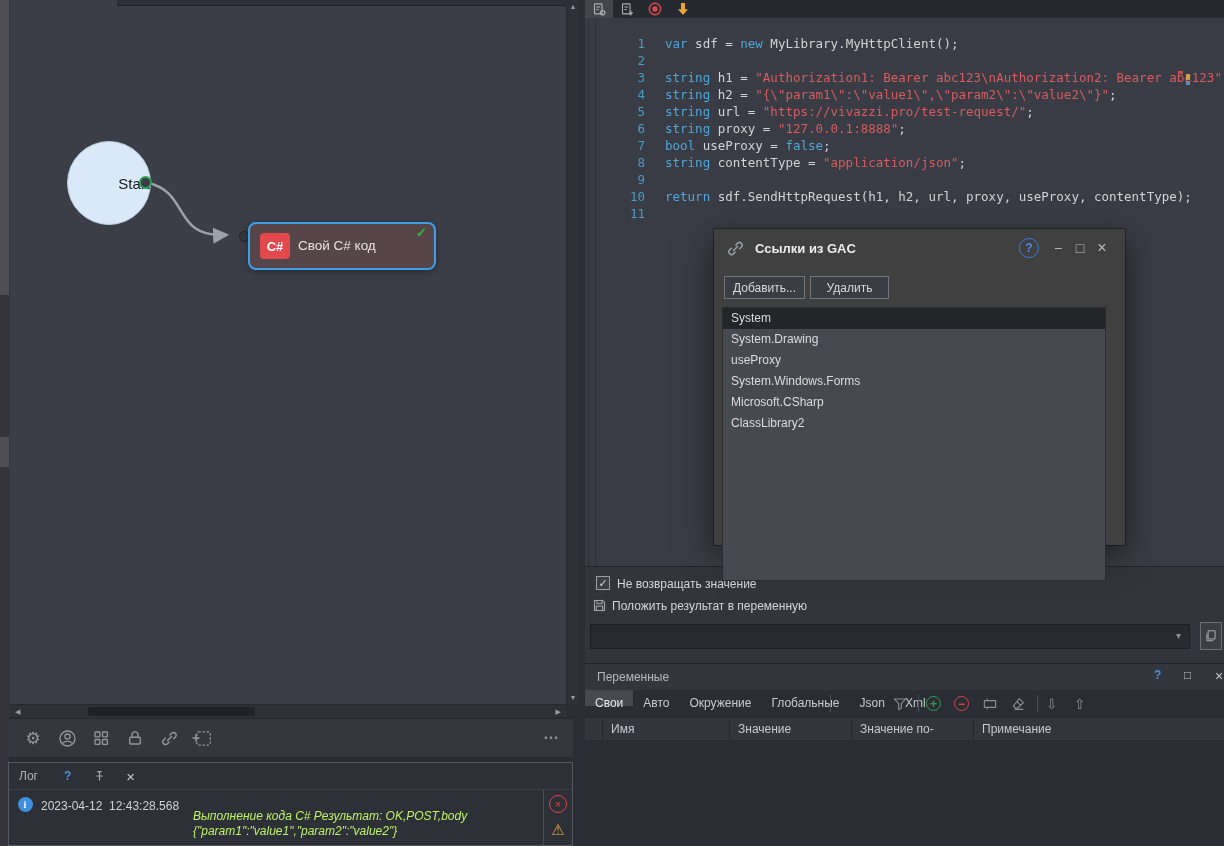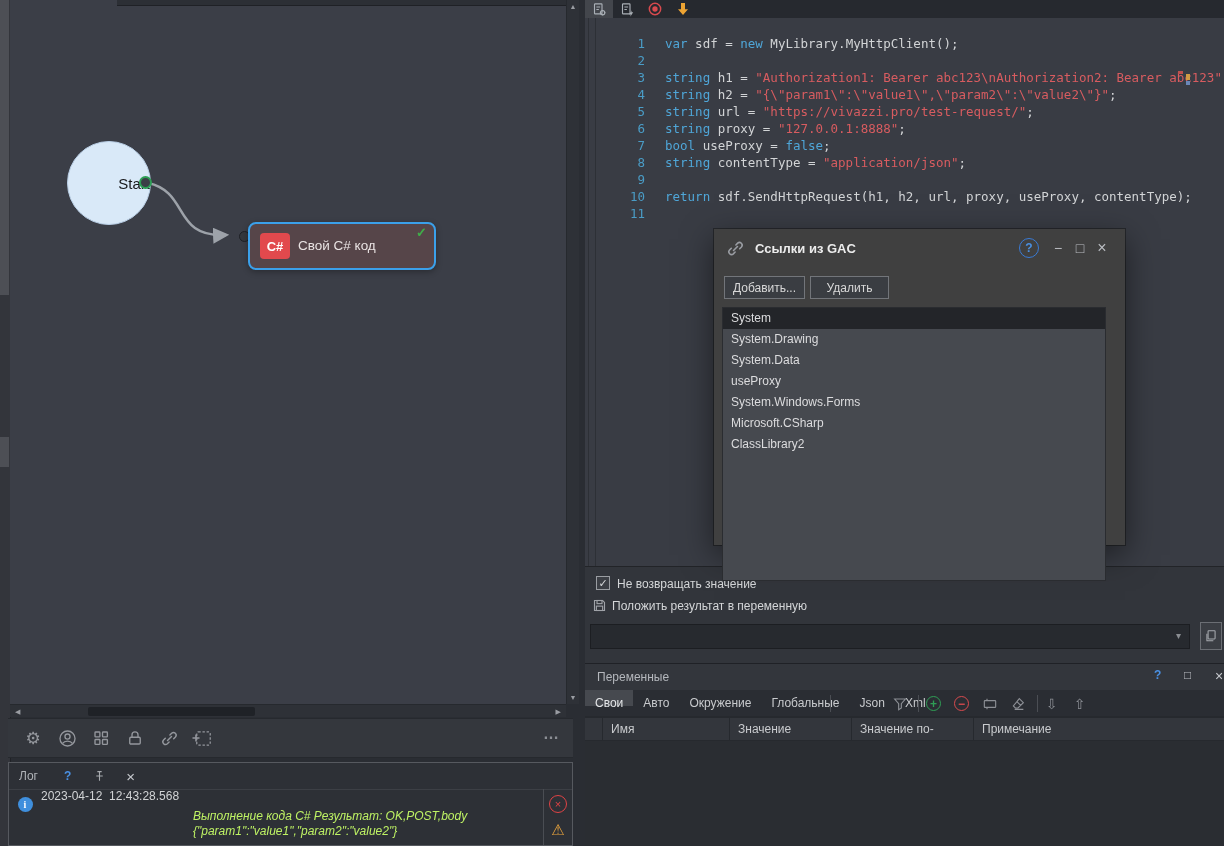--- a/index.html
+++ b/index.html
@@ -49,21 +49,21 @@
   #log-header{height:26px;border-bottom:1px solid #3c3f45;display:flex;align-items:center;padding:0 10px;}
   #log-title{color:#b0b3b8;}
   #log-header .hd-ico{margin-left:26px;}
   #log-help{margin-left:auto;color:#4a90e2;font-weight:bold;}
   #log-pin{color:#a8abb0;}
   #log-close{color:#c7cacf;font-size:15px;}
   #log-body{position:absolute;left:0;top:26px;right:0;bottom:0;display:flex;}
   #log-icon-col{width:32px;display:flex;justify-content:center;padding-top:8px;}
   .info-dot{width:15px;height:15px;border-radius:50%;background:#3f8fdd;color:#fff;font-size:10px;font-weight:bold;
       display:flex;align-items:center;justify-content:center;font-family:"Liberation Serif",serif;}
-  #log-time{width:152px;color:#d2d4d6;}
+  #log-time{width:152px;padding-top:10px;color:#d2d4d6;}
   #log-msg{flex:1;padding-top:20px;color:#bef264;line-height:15px;font-style:italic;}
   #log-right-col{width:28px;border-left:1px solid #4a4d53;display:flex;flex-direction:column;align-items:center;
       padding-top:6px;gap:8px;}
   .err-ring{width:16px;height:16px;border-radius:50%;border:1.5px solid #e04345;color:#e04345;font-size:11px;
       display:flex;align-items:center;justify-content:center;}
   .warn-tri{color:#e8a33d;font-size:15px;}
 
   
   #rp-toolbar{left:585px;top:0;width:639px;height:18px;background:#26292f;border-bottom:1px solid #1c1e23;
       display:flex;align-items:stretch;}
@@ -331,21 +331,20 @@
       <span id="gac-help">?</span>
       <span class="win-ctl">−</span>
       <span class="win-ctl">□</span>
       <span class="win-ctl" style="font-size:16px;">×</span>
     </div>
     <div id="gac-add" class="gac-btn">Добавить...</div>
     <div id="gac-del" class="gac-btn">Удалить</div>
     <div id="gac-list">
         <div class="gac-item selected">System</div>
         <div class="gac-item">System.Drawing</div>
-        <div class="gac-item">System.Data</div>
         <div class="gac-item">useProxy</div>
         <div class="gac-item">System.Windows.Forms</div>
         <div class="gac-item">Microsoft.CSharp</div>
         <div class="gac-item">ClassLibrary2</div>
       </div>
   </div>
 
   <div id="variables" class="abs">
     <div id="var-header">
       <span id="var-title">Переменные</span>

